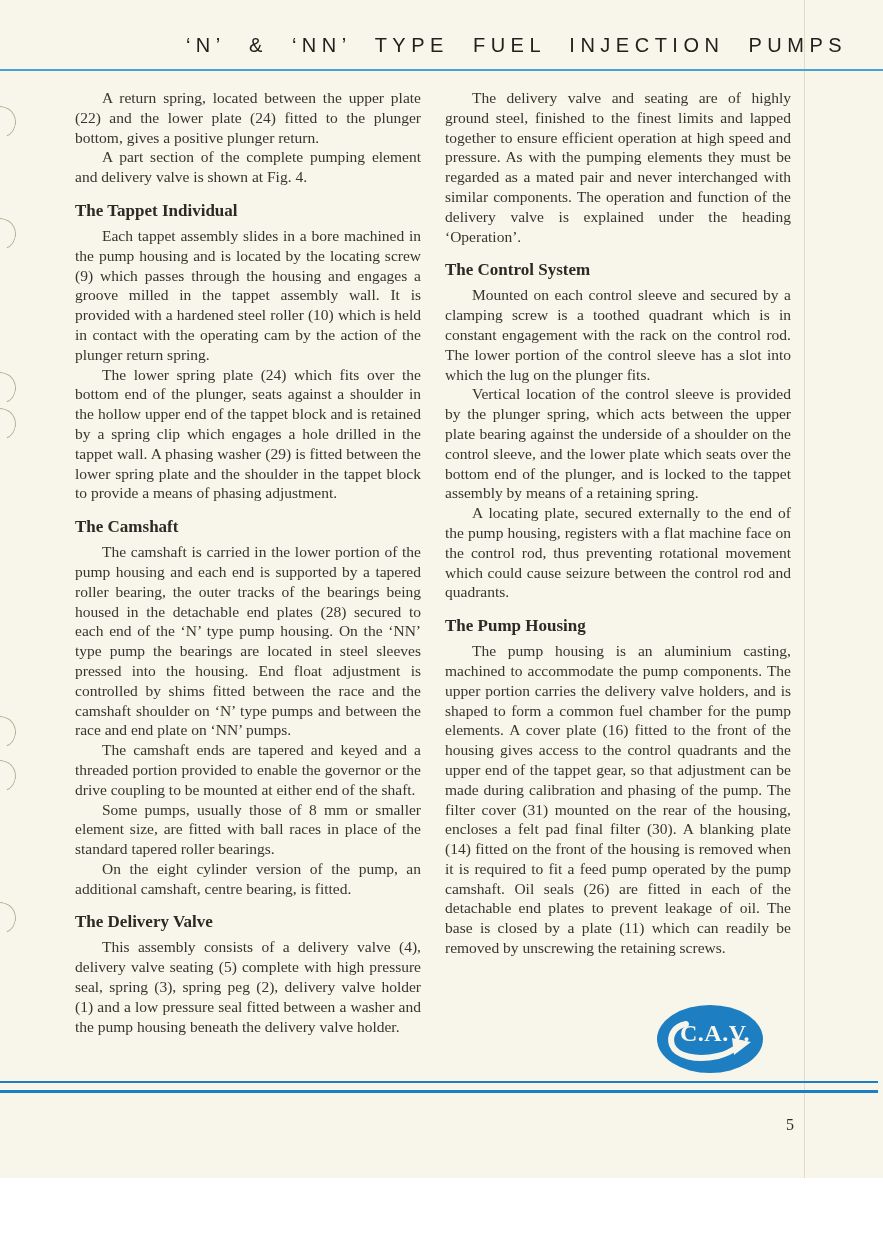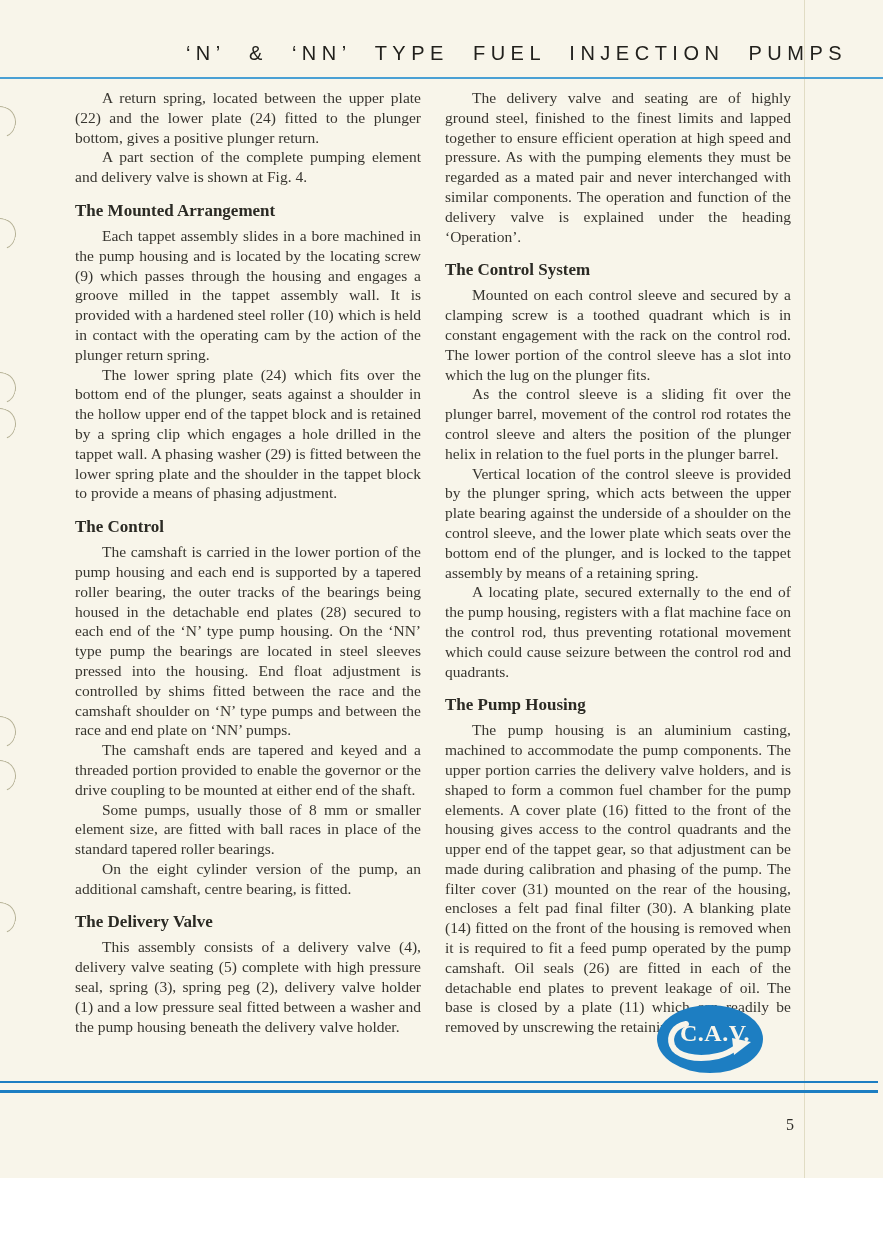--- a/index.html
+++ b/index.html
@@ -24,21 +24,21 @@
     position: absolute; left: -16px;
     width: 30px; height: 30px;
     border-radius: 50%;
     border: 1px solid rgba(130,125,85,0.55);
     border-left-color: transparent;
     border-bottom-color: transparent;
     transform: rotate(18deg);
   }
   header { position: relative; }
   .page-title {
-    margin: 16px;
+    margin: 8px;
     padding: 26px 0 0 150px;
     text-align: center;
     font-family: "Liberation Sans", sans-serif;
     font-size: 20px;
     font-weight: 500;
     letter-spacing: 5.5px;
     word-spacing: 13px;
     color: #22211d;
     white-space: nowrap;
   }
@@ -108,36 +108,35 @@
 
   <header>
     <h1 class="page-title">‘N’  &amp;  ‘NN’  TYPE  FUEL  INJECTION  PUMPS</h1>
     <div class="header-rule"></div>
   </header>
 
   <main class="columns">
     <div class="col">
         <p>A return spring, located between the upper plate (22) and the lower plate (24) fitted to the plunger bottom, gives a positive plunger return.</p>
         <p>A part section of the complete pumping element and delivery valve is shown at Fig. 4.</p>
-        <h3>The Mounted Arrangement</h3>
+        <h3>The Tappet Individual</h3>
         <p>Each tappet assembly slides in a bore machined in the pump housing and is located by the locating screw (9) which passes through the housing and engages a groove milled in the tappet assembly wall. It is provided with a hardened steel roller (10) which is held in contact with the operating cam by the action of the plunger return spring.</p>
         <p>The lower spring plate (24) which fits over the bottom end of the plunger, seats against a shoulder in the hollow upper end of the tappet block and is retained by a spring clip which engages a hole drilled in the tappet wall. A phasing washer (29) is fitted between the lower spring plate and the shoulder in the tappet block to provide a means of phasing adjustment.</p>
-        <h3>The Control</h3>
+        <h3>The Camshaft</h3>
         <p>The camshaft is carried in the lower portion of the pump housing and each end is supported by a tapered roller bearing, the outer tracks of the bearings being housed in the detachable end plates (28) secured to each end of the ‘N’ type pump housing. On the ‘NN’ type pump the bearings are located in steel sleeves pressed into the housing. End float adjustment is controlled by shims fitted between the race and the camshaft shoulder on ‘N’ type pumps and between the race and end plate on ‘NN’ pumps.</p>
         <p>The camshaft ends are tapered and keyed and a threaded portion provided to enable the governor or the drive coupling to be mounted at either end of the shaft.</p>
         <p>Some pumps, usually those of 8 mm or smaller element size, are fitted with ball races in place of the standard tapered roller bearings.</p>
         <p>On the eight cylinder version of the pump, an additional camshaft, centre bearing, is fitted.</p>
         <h3>The Delivery Valve</h3>
         <p>This assembly consists of a delivery valve (4), delivery valve seating (5) complete with high pressure seal, spring (3), spring peg (2), delivery valve holder (1) and a low pressure seal fitted between a washer and the pump housing beneath the delivery valve holder.</p>
       </div>
     <div class="col">
         <p>The delivery valve and seating are of highly ground steel, finished to the finest limits and lapped together to ensure efficient operation at high speed and pressure. As with the pumping elements they must be regarded as a mated pair and never interchanged with similar components. The operation and function of the delivery valve is explained under the heading ‘Operation’.</p>
         <h3>The Control System</h3>
         <p>Mounted on each control sleeve and secured by a clamping screw is a toothed quadrant which is in constant engagement with the rack on the control rod. The lower portion of the control sleeve has a slot into which the lug on the plunger fits.</p>
-        <p>As the control sleeve is a sliding fit over the plunger barrel, movement of the control rod rotates the control sleeve and alters the position of the plunger helix in relation to the fuel ports in the plunger barrel.</p>
         <p>Vertical location of the control sleeve is provided by the plunger spring, which acts between the upper plate bearing against the underside of a shoulder on the control sleeve, and the lower plate which seats over the bottom end of the plunger, and is locked to the tappet assembly by means of a retaining spring.</p>
         <p>A locating plate, secured externally to the end of the pump housing, registers with a flat machine face on the control rod, thus preventing rotational movement which could cause seizure between the control rod and quadrants.</p>
         <h3>The Pump Housing</h3>
         <p>The pump housing is an aluminium casting, machined to accommodate the pump components. The upper portion carries the delivery valve holders, and is shaped to form a common fuel chamber for the pump elements. A cover plate (16) fitted to the front of the housing gives access to the control quadrants and the upper end of the tappet gear, so that adjustment can be made during calibration and phasing of the pump. The filter cover (31) mounted on the rear of the housing, encloses a felt pad final filter (30). A blanking plate (14) fitted on the front of the housing is removed when it is required to fit a feed pump operated by the pump camshaft. Oil seals (26) are fitted in each of the detachable end plates to prevent leakage of oil. The base is closed by a plate (11) which can readily be removed by unscrewing the retaining screws.</p>
       </div>
   </main>
 
   <footer>
     <div class="footer-line thin"></div>
     <div class="footer-line thick"></div>

